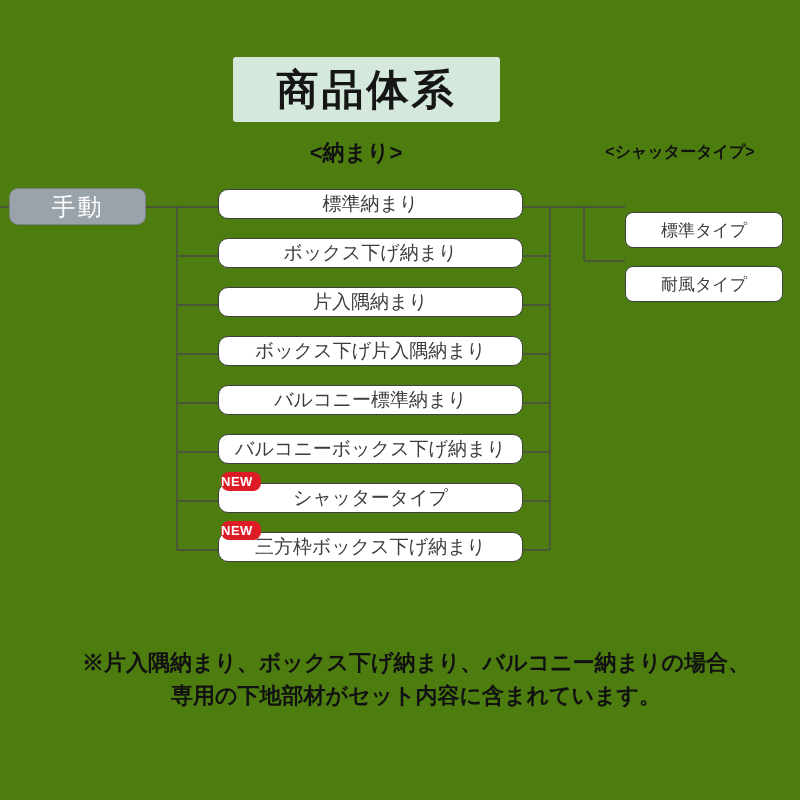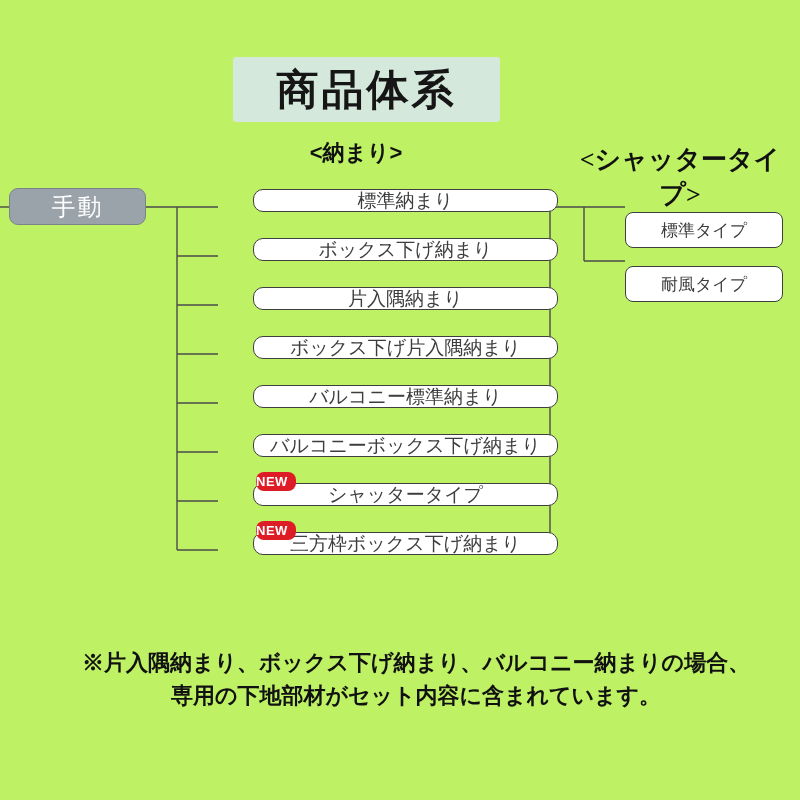--- a/index.html
+++ b/index.html
@@ -1,46 +1,46 @@
 <!DOCTYPE html>
 <html style="--title_bg: #d4e8dc; --root_bg: #9aa2aa; --badge_bg: #dd1c26; --line: #4a4a4a; --box_border: #3f3f3f;"><head>
 <meta charset="utf-8">
 <style>
   html,body{margin:0;padding:0;background:#fff;}
   .stage{
     position:relative;
     width:800px;height:800px;
-    background:#bef264;
+    background:#4d7c0f;
     font-family:"Liberation Sans",sans-serif;
     overflow:hidden;
   }
   .lines{position:absolute;left:0;top:0;pointer-events:none;}
   .title{
     position:absolute;left:233px;top:57px;width:267px;height:65px;
     background:var(--title_bg,#d4e8dc);
     color:#161616;font-size:42px;font-weight:700;letter-spacing:3px;
     display:flex;align-items:center;justify-content:center;
     border-radius:3px;
   }
   .hdr{position:absolute;font-weight:700;color:#111;text-align:center;}
   .hdr-nakamari{left:206px;top:138px;width:300px;font-size:22px;}
-  .hdr-shutter{left:570px;top:142px;width:220px;font-size:26px;font-family:Liberation Serif, serif;}
+  .hdr-shutter{left:570px;top:142px;width:220px;font-size:16px;}
   .box{
     position:absolute;box-sizing:border-box;background:#fff;
     border:1.5px solid var(--box_border,#3f3f3f);
     display:flex;align-items:center;justify-content:center;
     color:#3d3d3d;
   }
   .root-box{
     left:9px;top:188px;width:137px;height:37px;
     background:var(--root_bg,#9aa2aa);
     border:1.5px solid #7a838b;border-radius:9px;
     color:#fff;font-size:24px;letter-spacing:2px;
   }
-  .nk-item{left:218px;width:305px;height:23px;border-radius:10px;font-size:19px;margin-left:35px;}
+  .nk-item{left:218px;width:305px;height:30px;border-radius:10px;font-size:19px;}
   .nk-1{top:189px}.nk-2{top:238px}.nk-3{top:287px}.nk-4{top:336px}
   .nk-5{top:385px}.nk-6{top:434px}.nk-7{top:483px}.nk-8{top:532px}
   .sh-item{left:625px;width:158px;height:36px;border-radius:8px;font-size:17px;margin-top:23px;}
   .sh-1{top:189px}.sh-2{top:243px}
   .new-badge{
     position:absolute;left:2px;top:-12px;z-index:3;
     background:var(--badge_bg,#dd1c26);color:#fff;
     font-size:13px;font-weight:700;letter-spacing:.5px;
     padding:3px 8px 3px 0;border-radius:8px;line-height:1;
   }

